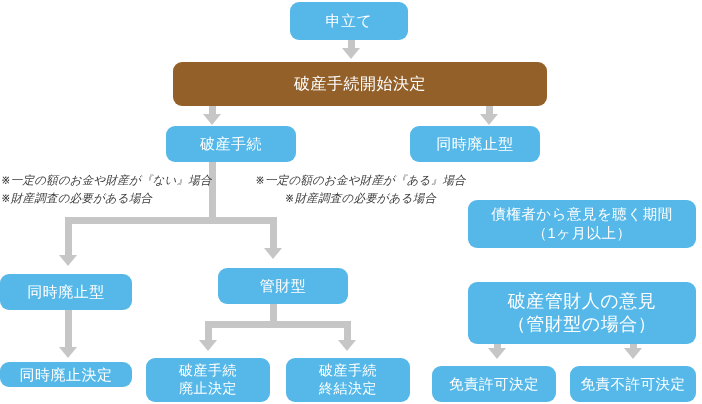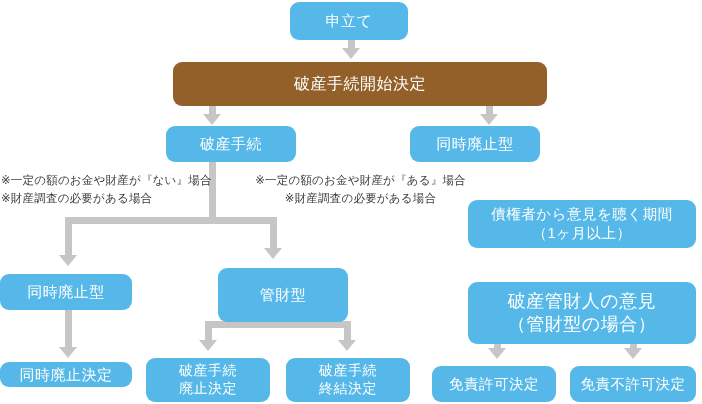--- a/index.html
+++ b/index.html
@@ -34,20 +34,21 @@
   .node.brown  { background: #93602a; margin-left: 7px; }
 
   .note {
     position: absolute;
     color: #3c3c3c;
     font-size: 11.5px;
     line-height: 1.55;
     white-space: pre-line;
     letter-spacing: 0.2px;
     z-index: 3;
+    font-style: italic;
   }
 
   
   .conn {
     position: absolute;
     background: #c6c6c6;
     z-index: 1;
   }
   .conn.v { width: 7px; }
   .conn.h { height: 7px; }
@@ -101,21 +102,21 @@
   <div class="node blue" style="left:290px; top:2px; width:118px; height:38px; font-size:15px;">申立て</div>
 
   <div class="node brown" style="left:166px; top:62px; width:374px; height:44px; font-size:16px;">破産手続開始決定</div>
 
   <div class="node blue" style="left:166px; top:126px; width:130px; height:36px; font-size:15px;">破産手続</div>
 
   <div class="node blue" style="left:410px; top:126px; width:130px; height:36px; font-size:15px;">同時廃止型</div>
 
   <div class="node blue" style="left:0px; top:274px; width:132px; height:36px; font-size:15px;">同時廃止型</div>
 
-  <div class="node blue" style="left:218px; top:268px; width:130px; height:54px; font-size:15px;">管財型</div>
+  <div class="node blue" style="left:218px; top:268px; width:130px; height:36px; font-size:15px;">管財型</div>
 
   <div class="node blue" style="left:0px; top:362px; width:132px; height:25px; font-size:15px;">同時廃止決定</div>
 
   <div class="node blue" style="left:146px; top:358px; width:124px; height:44px; font-size:14px;">破産手続
 廃止決定</div>
 
   <div class="node blue" style="left:286px; top:358px; width:124px; height:44px; font-size:14px;">破産手続
 終結決定</div>
 
   <div class="node blue" style="left:468px; top:200px; width:228px; height:48px; font-size:14.5px;text-align:center;">債権者から意見を聴く期間

